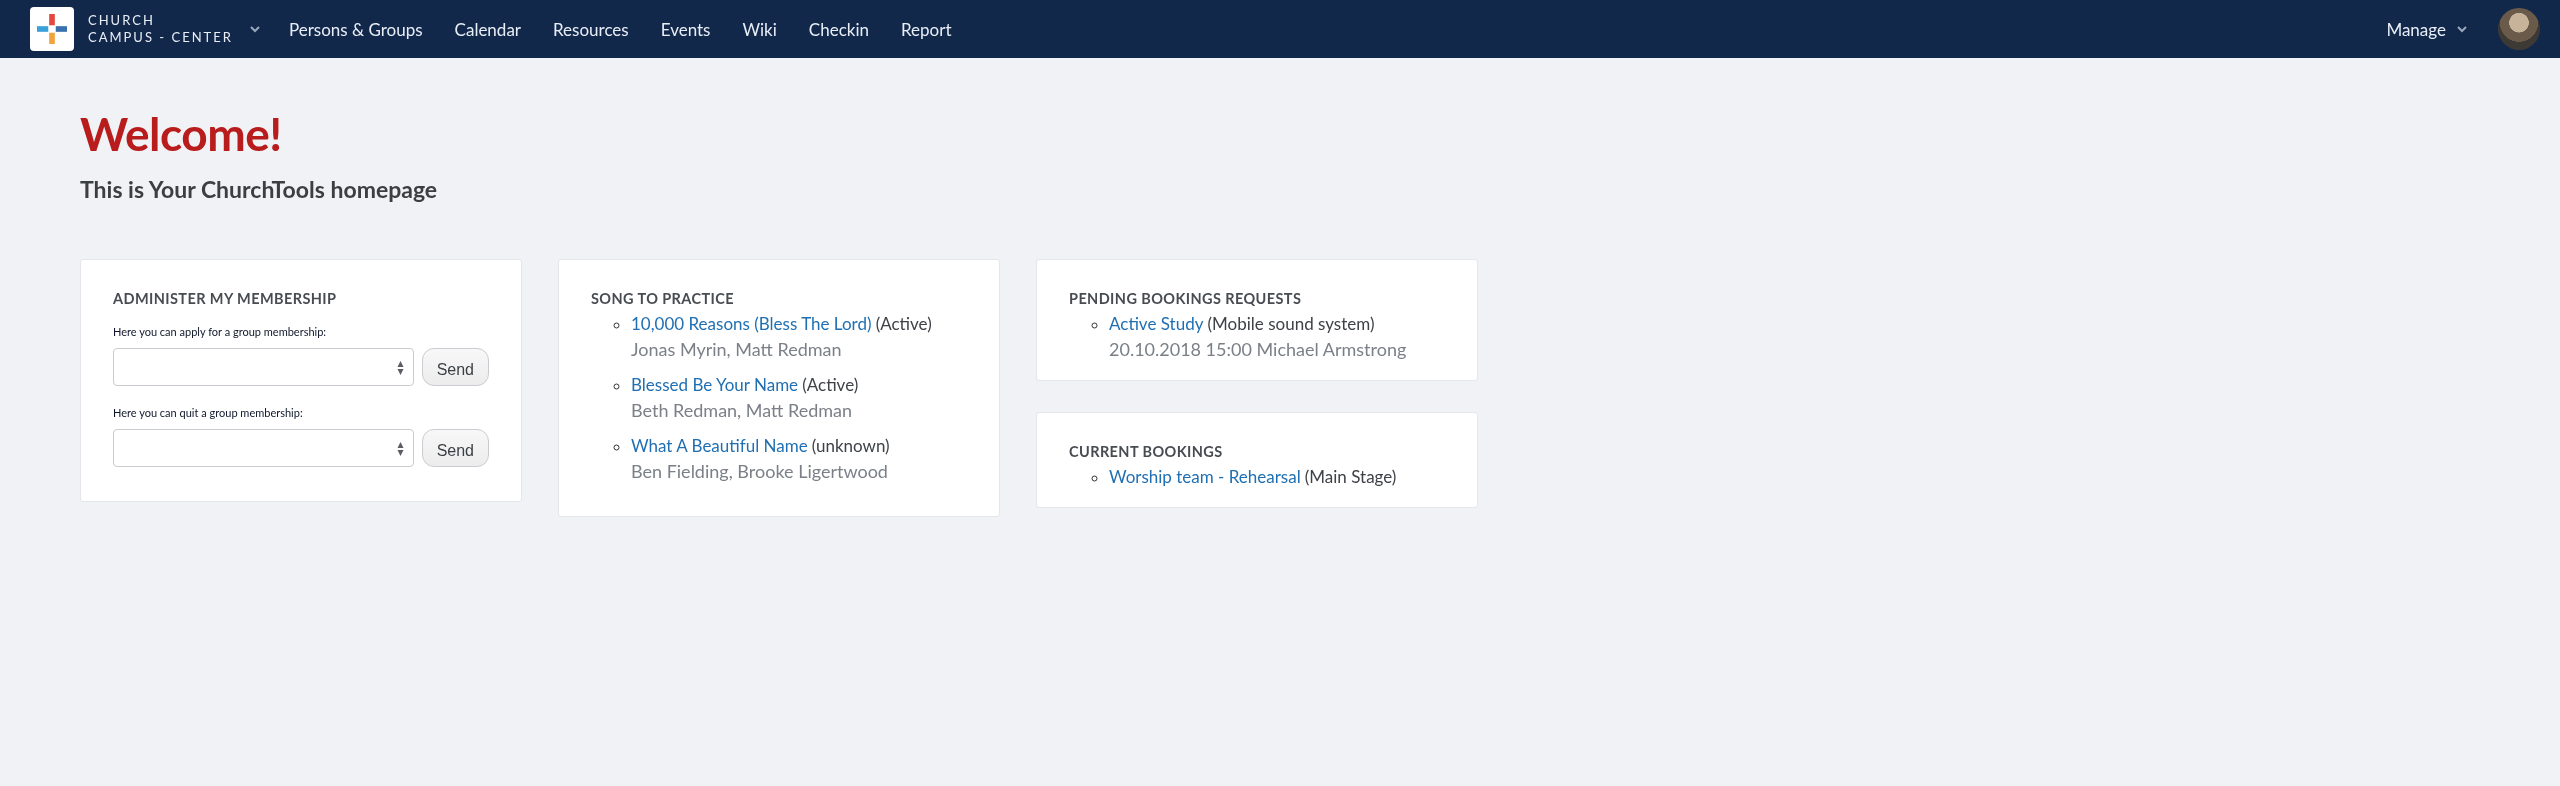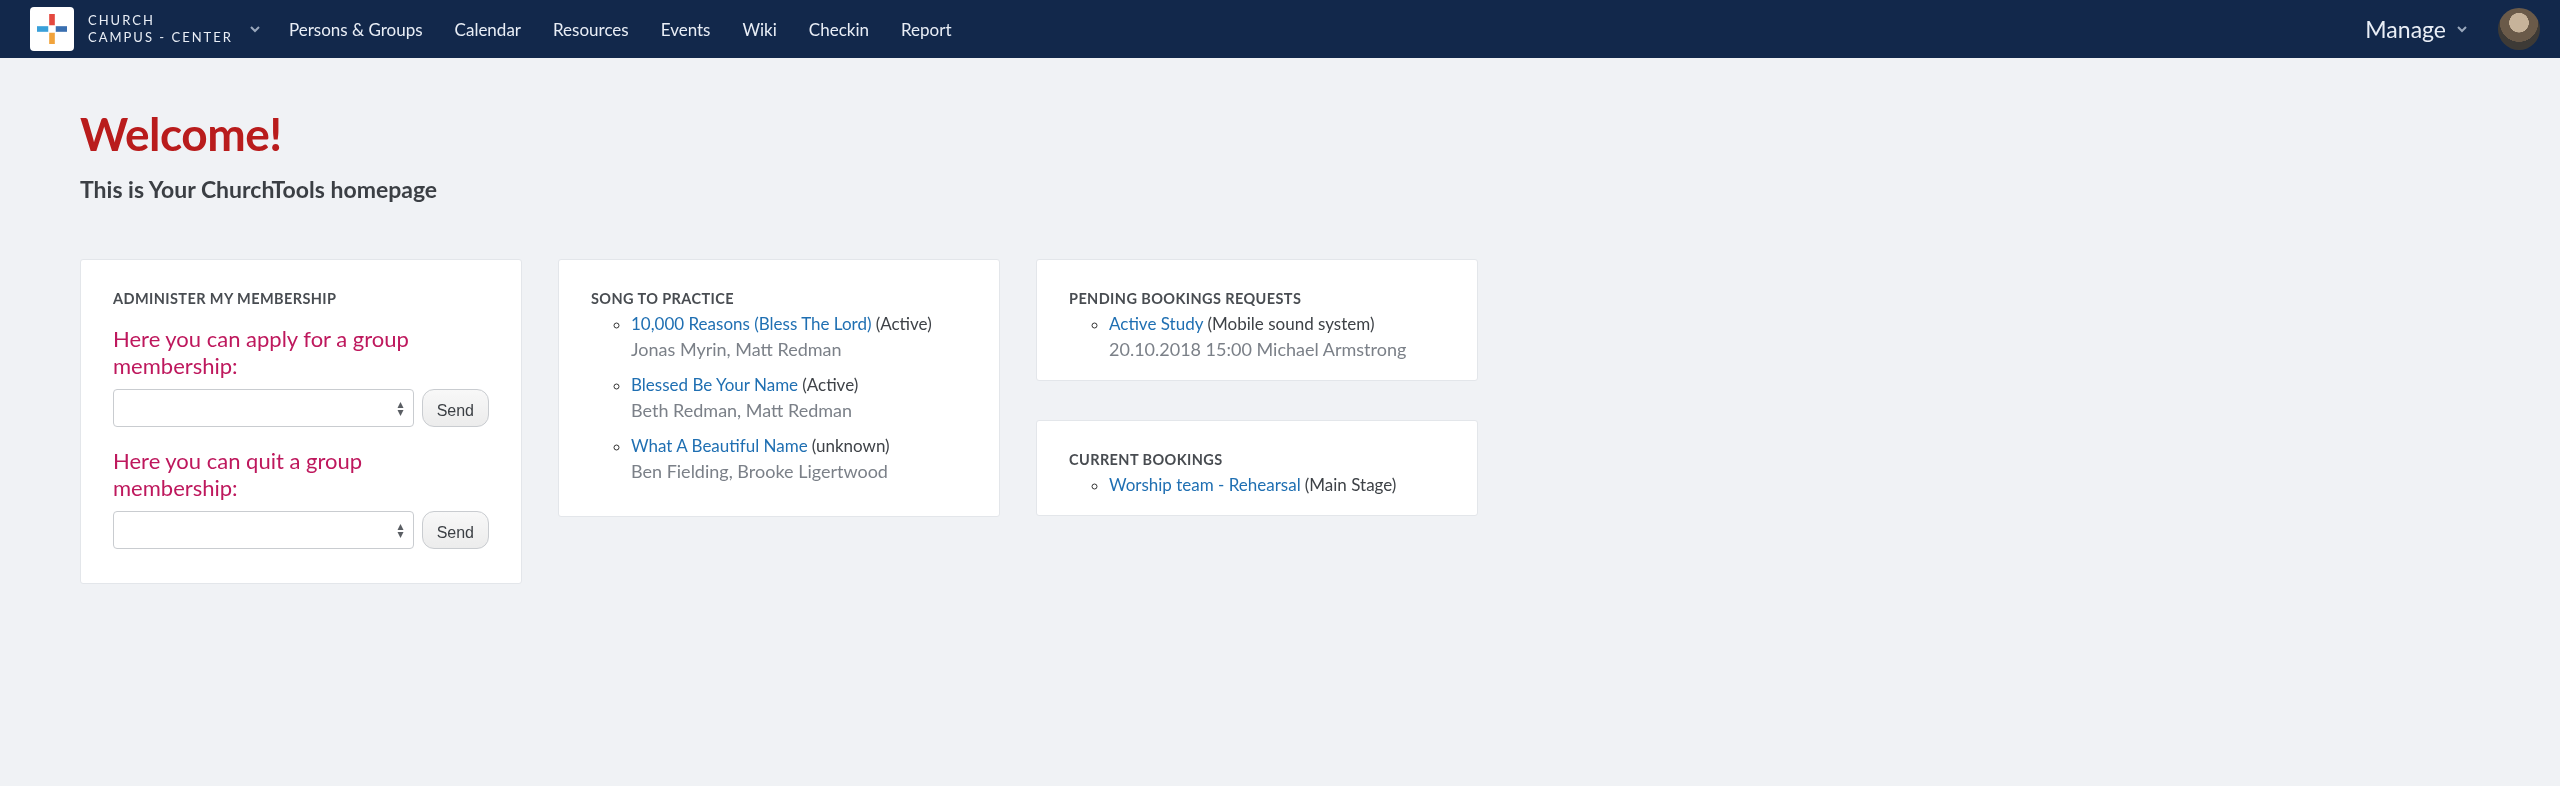--- a/index.html
+++ b/index.html
@@ -61,21 +61,21 @@
     text-decoration: none;
     font-size: 17px;
     cursor: pointer;
   }
   .nav-spacer { flex: 1; }
   .manage {
     display: flex;
     align-items: center;
     gap: 10px;
     color: #e9eef6;
-    font-size: 23px;
+    font-size: 17px;
     cursor: pointer;
     margin-right: 30px;
   }
   .avatar {
     width: 42px; height: 42px;
     border-radius: 50%;
     background: radial-gradient(circle at 50% 35%, #c7b39a 0 28%, #6a5a49 29% 55%, #3d3a36 56% 100%);
     flex-shrink: 0;
   }
   
@@ -111,22 +111,22 @@
     flex-shrink: 0;
   }
   .card-title {
     font-size: 14.5px;
     font-weight: 700;
     letter-spacing: 0.4px;
     color: #484c51;
     margin-bottom: 6px;
   }
   .form-label {
-    font-size: 22px;
-    color: #be185d;
+    font-size: 11px;
+    color: #0f172a;
     margin-bottom: 10px;
     margin-top: 18px;
   }
   .form-row {
     display: flex;
     gap: 8px;
     margin-bottom: 20px;
   }
   .select-wrap {
     position: relative;
@@ -162,21 +162,21 @@
     border-radius: 12px;
     background: linear-gradient(#f8f8f8, #ececec);
     font-size: 16px;
     color: #3b3f44;
     cursor: pointer;
   }
   
   .rcol {
     display: flex;
     flex-direction: column;
-    gap: 39px;
+    gap: 31px;
     width: 442px;
     flex-shrink: 0;
   }
   .rcol .card { width: 100%; padding-bottom: 20px; }
   ul.bullets {
     list-style: disc;
     padding-left: 40px;
     margin-top: 4px;
   }
   ul.bullets.hollow { list-style: circle; }

